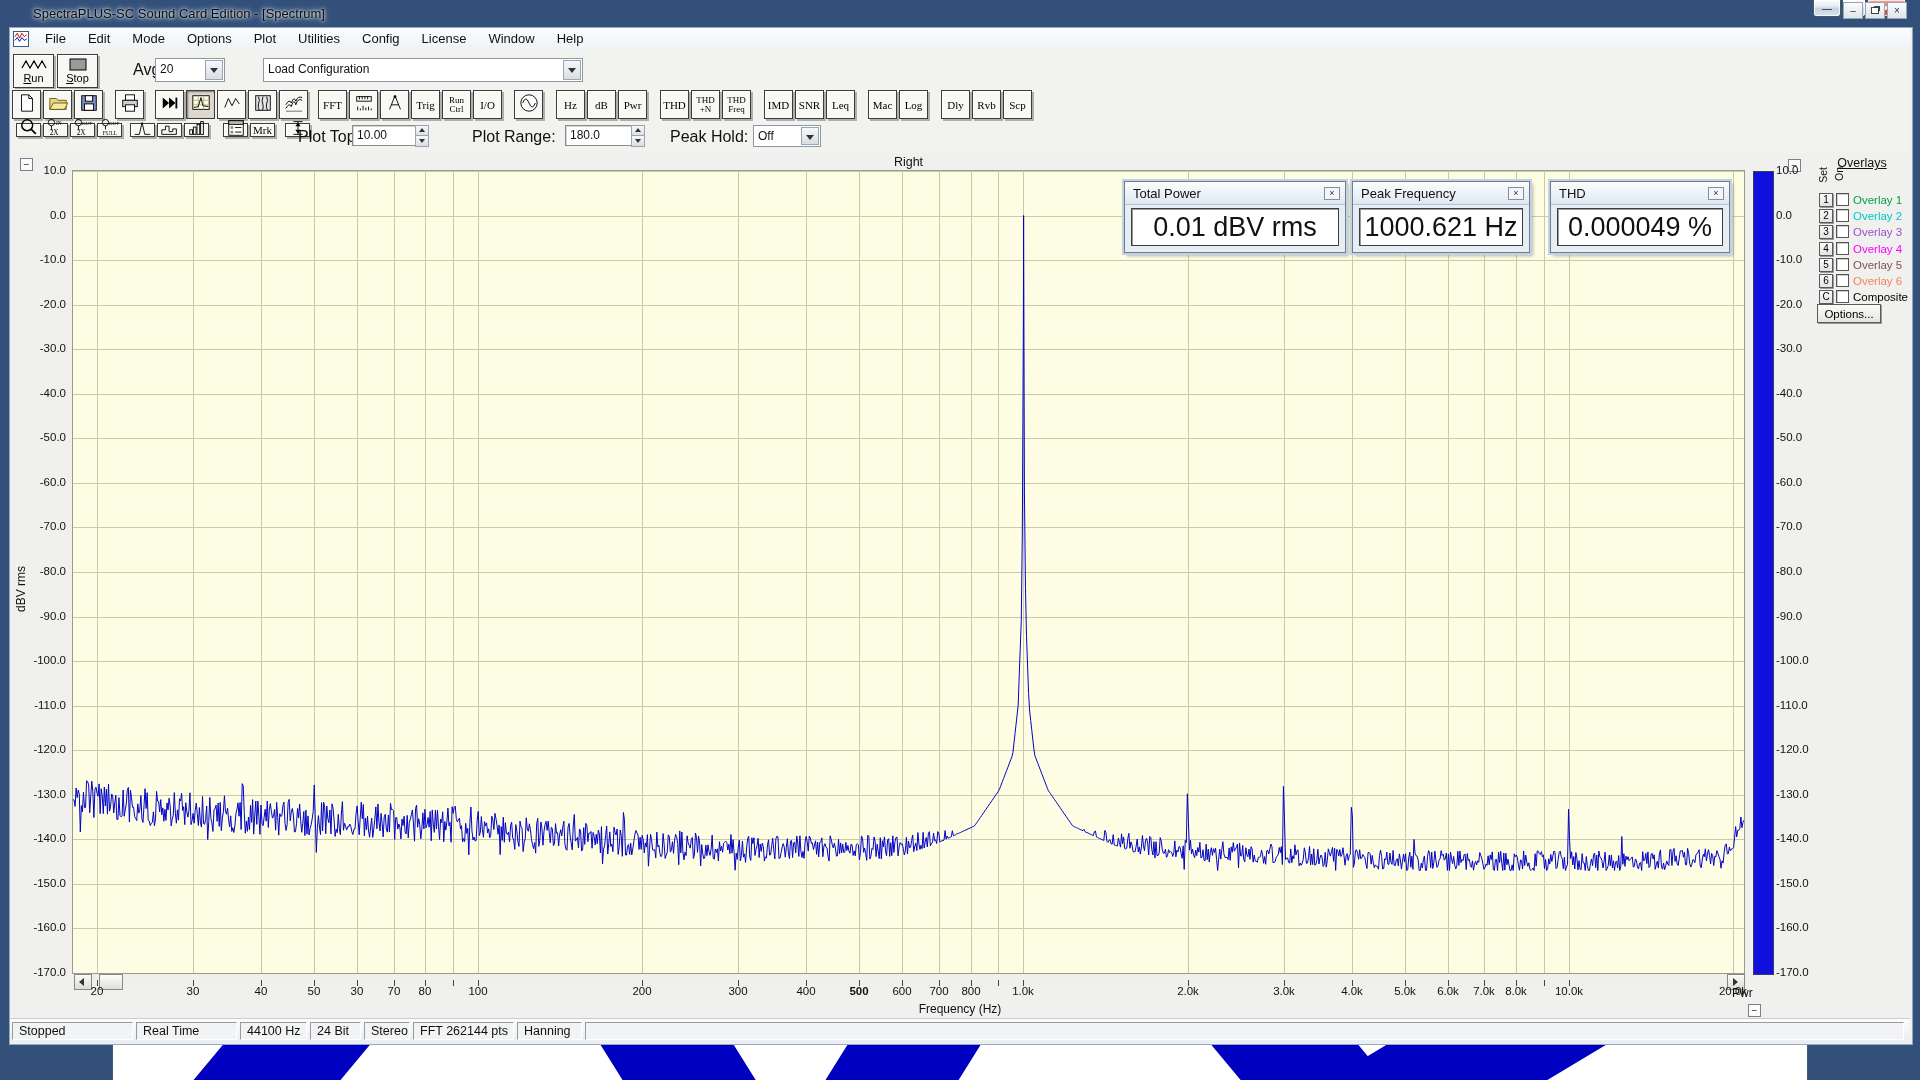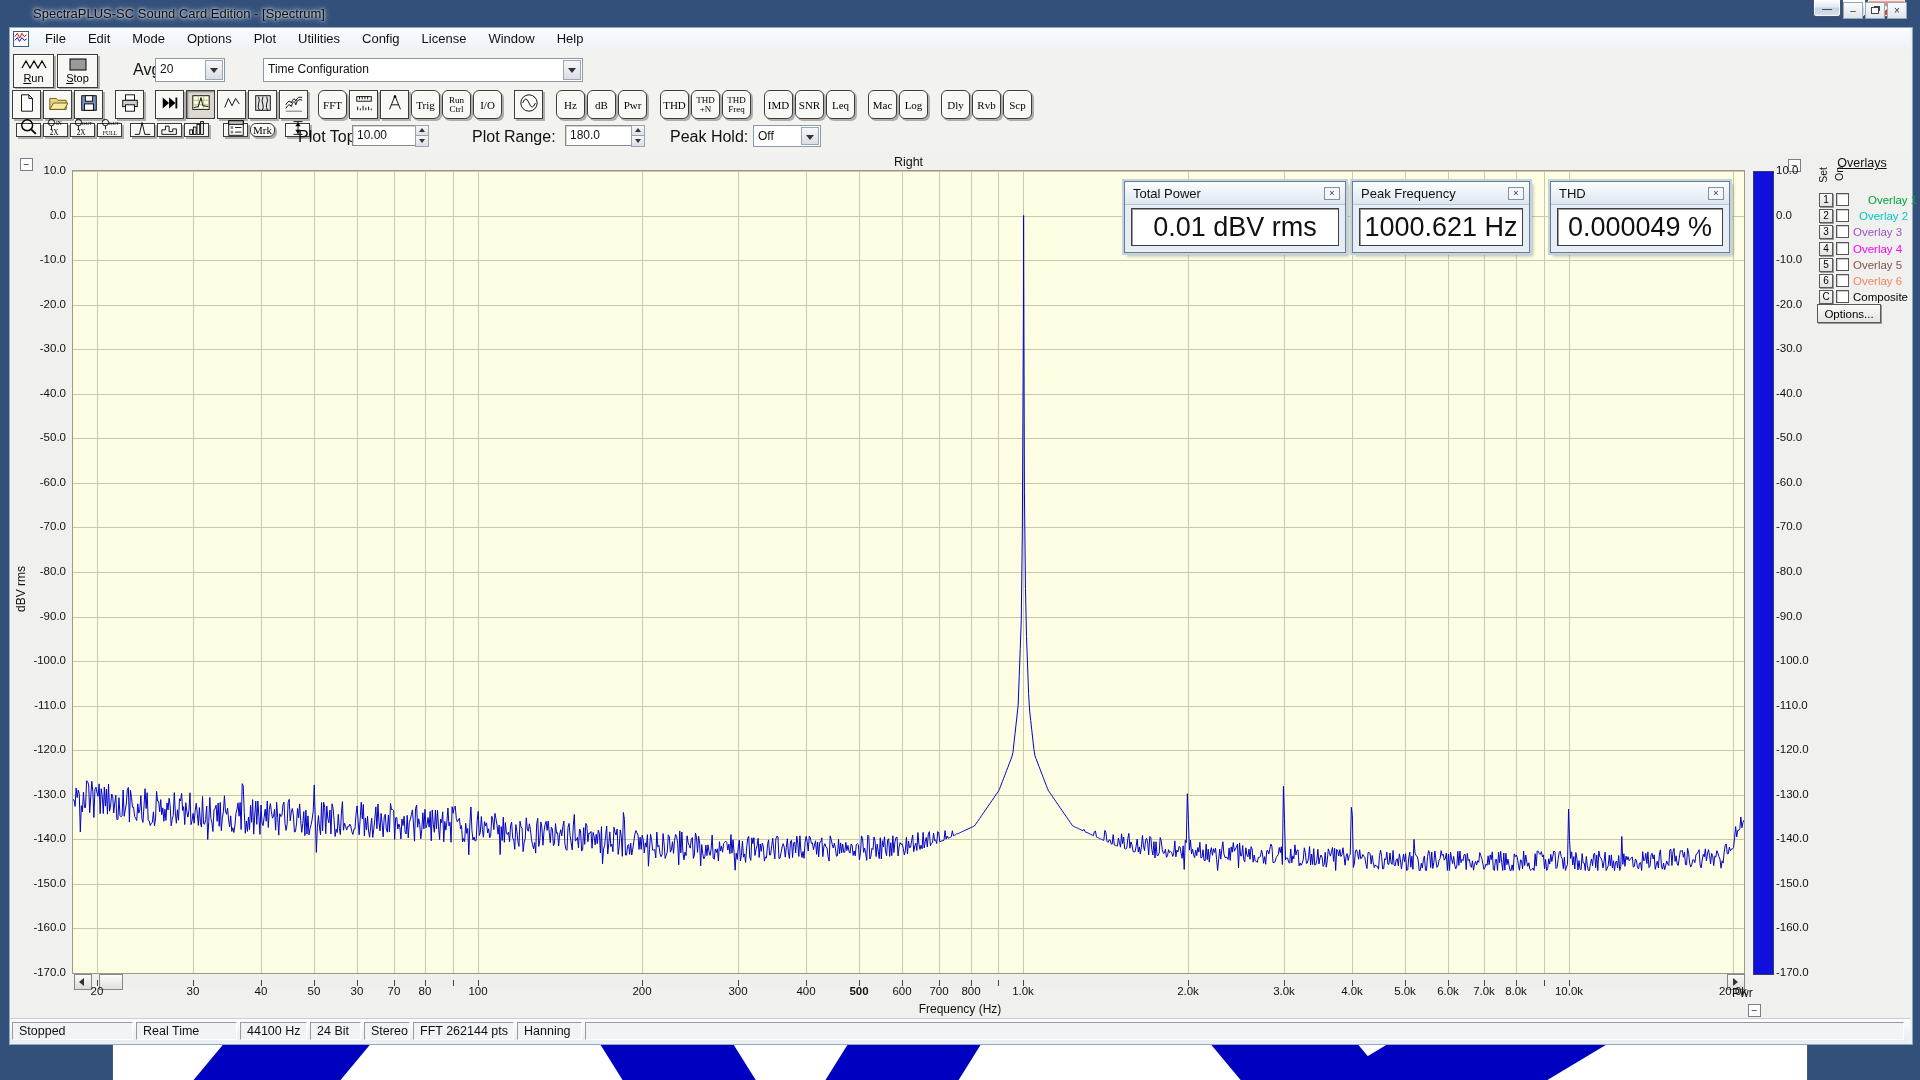--- a/index.html
+++ b/index.html
@@ -32,21 +32,21 @@
   #tb2{top:89px;height:32px;background:#f2f2ef;border-bottom:1px solid #dddcd8;}
   #tb3{top:121px;height:32px;background:#f2f2ef;border-bottom:1px solid #c9c9c4;}
   .btn3d{position:absolute;background:#f7f7f4;border:1px solid #3c3c3c;box-shadow:2px 2px 0 rgba(90,90,90,.45),inset 1px 1px 0 #fff;
     display:flex;flex-direction:column;align-items:center;justify-content:center;padding:0;}
   .btn3d .blabel{font-size:11px;line-height:12px;margin-top:1px;}
   .tbrow{position:absolute;display:flex;align-items:flex-start;}
   .tbtn{width:29px;height:29px;flex:0 0 auto;margin-right:2px;background:#f8f8f5;border:1px solid #3c3c3c;
     box-shadow:2px 2px 0 rgba(90,90,90,.45),inset 1px 1px 0 #fff;display:flex;flex-direction:column;
     align-items:center;justify-content:center;padding:0;font-family:"Liberation Serif",serif;color:#000;}
   .tbtn.pressed{background:#ddd9d0;box-shadow:inset 1px 1px 2px rgba(0,0,0,.45);}
-  .tbtn.txt{font-size:11px;border-radius:6px;}
+  .tbtn.txt{font-size:11px;}
   .tbtn .l2{font-size:9px;line-height:9px;}
   .tbtn svg{width:20px;height:20px;}
   .tbtn3{width:25px;height:14px;}
   .tbgap{flex:0 0 auto;}
   .tlabel{position:absolute;font-size:16px;top:7px;}
   .field{position:absolute;background:#fff;border:1px solid #8a8a8a;box-shadow:inset 1px 1px 0 #d5d5d5;
     font-size:12px;padding:2px 0 0 4px;}
   .combo{position:absolute;background:#fff;border:1px solid #8a99a8;font-size:12px;}
   .combo .val{position:absolute;left:4px;top:3px;white-space:nowrap;}
   .combo-btn,.spin-btn{position:absolute;background:linear-gradient(#f6f7f9,#d9dee4);border:1px solid #9aa5b0;}
@@ -143,21 +143,21 @@
       <span class="blabel" id="stop-label"><u>S</u>top</span>
     </button>
     <span class="tlabel" style="left:133px;top:61px;">Avg</span>
     <div class="combo" style="left:155px;top:58px;width:68px;height:22px;">
       <span class="val">20</span>
       <span class="combo-btn" style="right:1px;top:1px;bottom:1px;width:16px;">
           <span class="tri-down"></span>
         </span>
     </div>
     <div class="combo" style="left:263px;top:58px;width:318px;height:22px;">
-      <span class="val">Time Configuration</span>
+      <span class="val">Load Configuration</span>
       <span class="combo-btn" style="right:1px;top:1px;bottom:1px;width:16px;">
           <span class="tri-down"></span>
         </span>
     </div>
 
     
     <div id="tb2" class="bar"></div>
     <div class="tbrow" style="left:12px;top:90px;" id="tb2-row">
         <button class="tbtn">
           <span><svg viewBox="0 0 22 22">
@@ -533,26 +533,26 @@
     </div>
 
     
     <div id="ov-title">Overlays</div>
     <span class="rot" style="left:1817px;">Set</span>
     <span class="rot" style="left:1833px;">On</span>
     <div id="ov-rows">
         <div class="ovrow" style="top: 192px;">
           <button class="ovnum">1</button>
           <span class="ovcheck"></span>
-          <span class="ovlabel" style="color: rgb(0, 163, 62); margin-left: 15px;">Overlay 1</span>
+          <span class="ovlabel" style="color: rgb(0, 163, 62);">Overlay 1</span>
         </div>
         <div class="ovrow" style="top: 208px;">
           <button class="ovnum">2</button>
           <span class="ovcheck"></span>
-          <span class="ovlabel" style="color: rgb(0, 200, 200); margin-left: 6px;">Overlay 2</span>
+          <span class="ovlabel" style="color: rgb(0, 200, 200);">Overlay 2</span>
         </div>
         <div class="ovrow" style="top: 224px;">
           <button class="ovnum">3</button>
           <span class="ovcheck"></span>
           <span class="ovlabel" style="color: rgb(154, 80, 200);">Overlay 3</span>
         </div>
         <div class="ovrow" style="top: 241px;">
           <button class="ovnum">4</button>
           <span class="ovcheck"></span>
           <span class="ovlabel" style="color: rgb(255, 0, 255);">Overlay 4</span>

